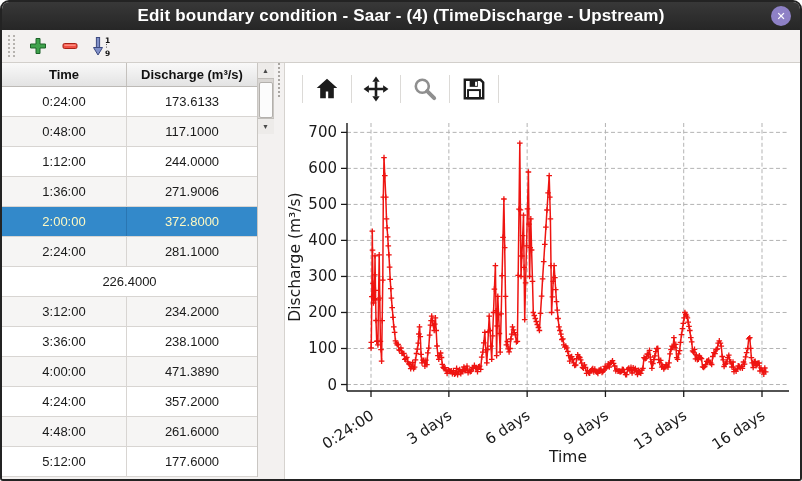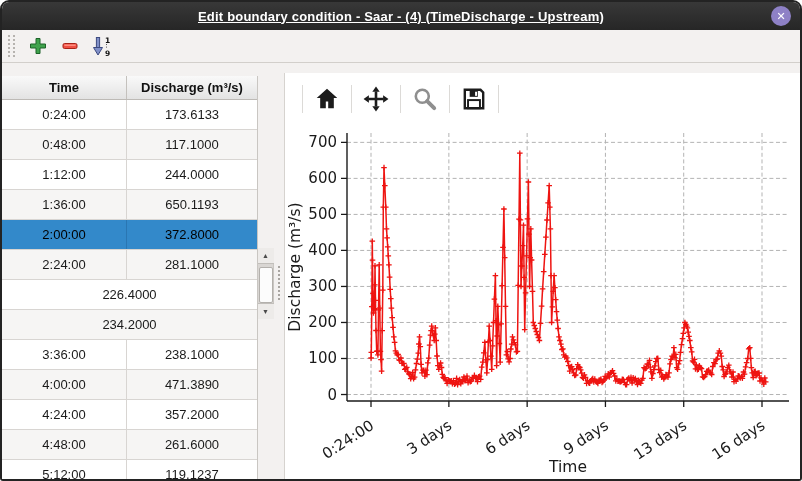--- a/index.html
+++ b/index.html
@@ -7,49 +7,49 @@
   .window{
     width:802px;height:481px;position:relative;overflow:hidden;
     border:2px solid #232323;border-radius:9px 9px 3px 3px;background:#f3f1f0;
     display:flex;flex-direction:column;
   }
   
   .titlebar{
     height:28px;background:linear-gradient(#383838,#262626);color:#ffffff;
     display:flex;align-items:center;justify-content:center;position:relative;flex:0 0 28px;
   }
-  .titlebar .title{font-size:13px;font-weight:bold;letter-spacing:.2px;text-decoration:underline;}
+  .titlebar .title{font-size:17px;font-weight:bold;letter-spacing:.2px;}
   .close-btn{
     position:absolute;right:9px;top:4px;width:20px;height:20px;border-radius:50%;
     background:#8e81c6;color:#fff;font-size:11px;font-weight:bold;
     display:flex;align-items:center;justify-content:center;cursor:pointer;
   }
   
   .toolbar{
     height:33px;flex:0 0 33px;background:#f3f1f0;border-bottom:1px solid #d2cfcb;
     display:flex;align-items:center;gap:6px;padding:0 6px;
   }
   .drag-handle{width:7px;height:22px;border-left:2px dotted #b6b3af;border-right:2px dotted #b6b3af;margin-right:4px;}
   .tb-btn{width:26px;height:26px;display:flex;align-items:center;justify-content:center;border-radius:3px;cursor:pointer;}
   
-  .main{flex:1;display:flex;align-items:center;background:#f3f1f0;min-height:0;margin-top:24px;}
+  .main{flex:1;display:flex;align-items:flex-start;background:#f3f1f0;min-height:0;}
   
   .table-panel{width:256px;flex:0 0 256px;background:#ffffff;border-right:1px solid #c9c6c2;display:flex;flex-direction:column;}
   .t-header{display:flex;flex:0 0 24px;height:24px;background:linear-gradient(#f9f9f9,#e3e3e3);border-bottom:1px solid #bdbab6;}
   .t-header .hcell{display:flex;align-items:center;justify-content:center;font-size:13px;font-weight:bold;color:#111;}
   .hcell.c-time{width:125px;border-right:1px solid #c4c1bd;}
   .hcell.c-dis{flex:1;}
   .t-body{flex:1;overflow:hidden;}
   .t-row{display:flex;height:30px;border-bottom:1px solid #d8d5d2;background:#fff;}
   .t-row:nth-child(even){background:#f6f5f4;}
   .t-row .cell{display:flex;align-items:center;justify-content:center;font-size:13px;color:#1a1a1a;}
   .cell.c-time{width:125px;border-right:1px solid #d8d5d2;}
   .cell.c-dis{flex:1;}
   .t-row.selected,.t-row.selected:nth-child(even){background:#3389ca;}
-  .t-row.selected .cell{color:#000000;}
+  .t-row.selected .cell{color:#fef9c3;}
   .t-row.selected .cell.c-time{border-right-color:#2a76b2;}
   
   .vscroll{width:16px;flex:0 0 16px;background:#d9d6d3;border-right:1px solid #c9c6c2;display:flex;flex-direction:column;align-items:center;}
   .sb-btn{width:16px;height:16px;background:#edebe9;display:flex;align-items:center;justify-content:center;font-size:7px;color:#4a4a4a;cursor:pointer;}
   .sb-btn.up{border-bottom:1px solid #c1beba;}
   .sb-btn.down{border-top:1px solid #c1beba;margin-top:auto;}
   .sb-thumb{width:14px;height:36px;background:#fcfcfc;border:1px solid #b3b0ac;border-radius:2px;margin-top:3px;cursor:pointer;}
   
   .splitter{width:10px;flex:0 0 10px;background:#f3f1f0;display:flex;align-items:center;justify-content:center;cursor:col-resize;}
   .splitter .grip{width:3px;height:34px;border-left:2px dotted #a8a5a1;}
@@ -113,55 +113,56 @@
           <div class="t-row">
             <div class="cell c-time">0:48:00</div>
             <div class="cell c-dis">117.1000</div>
           </div>
           <div class="t-row">
             <div class="cell c-time">1:12:00</div>
             <div class="cell c-dis">244.0000</div>
           </div>
           <div class="t-row">
             <div class="cell c-time">1:36:00</div>
-            <div class="cell c-dis">650.1193</div>
+            <div class="cell c-dis">271.9006</div>
           </div>
           <div class="t-row selected">
             <div class="cell c-time">2:00:00</div>
             <div class="cell c-dis">372.8000</div>
           </div>
           <div class="t-row">
             <div class="cell c-time">2:24:00</div>
             <div class="cell c-dis">281.1000</div>
           </div>
           <div class="t-row">
             <div class="cell c-dis">226.4000</div>
           </div>
           <div class="t-row">
+            <div class="cell c-time">3:12:00</div>
             <div class="cell c-dis">234.2000</div>
           </div>
           <div class="t-row">
             <div class="cell c-time">3:36:00</div>
             <div class="cell c-dis">238.1000</div>
           </div>
           <div class="t-row">
             <div class="cell c-time">4:00:00</div>
             <div class="cell c-dis">471.3890</div>
           </div>
           <div class="t-row">
             <div class="cell c-time">4:24:00</div>
             <div class="cell c-dis">357.2000</div>
           </div>
           <div class="t-row">
             <div class="cell c-time">4:48:00</div>
             <div class="cell c-dis">261.6000</div>
           </div>
           <div class="t-row">
             <div class="cell c-time">5:12:00</div>
-            <div class="cell c-dis">119.1237</div>
+            <div class="cell c-dis">177.6000</div>
           </div>
         </div>
     </div>
 
     <div class="vscroll">
       <span class="sb-btn up">▲</span>
       <span class="sb-thumb"></span>
       <span class="sb-btn down">▼</span>
     </div>
 

